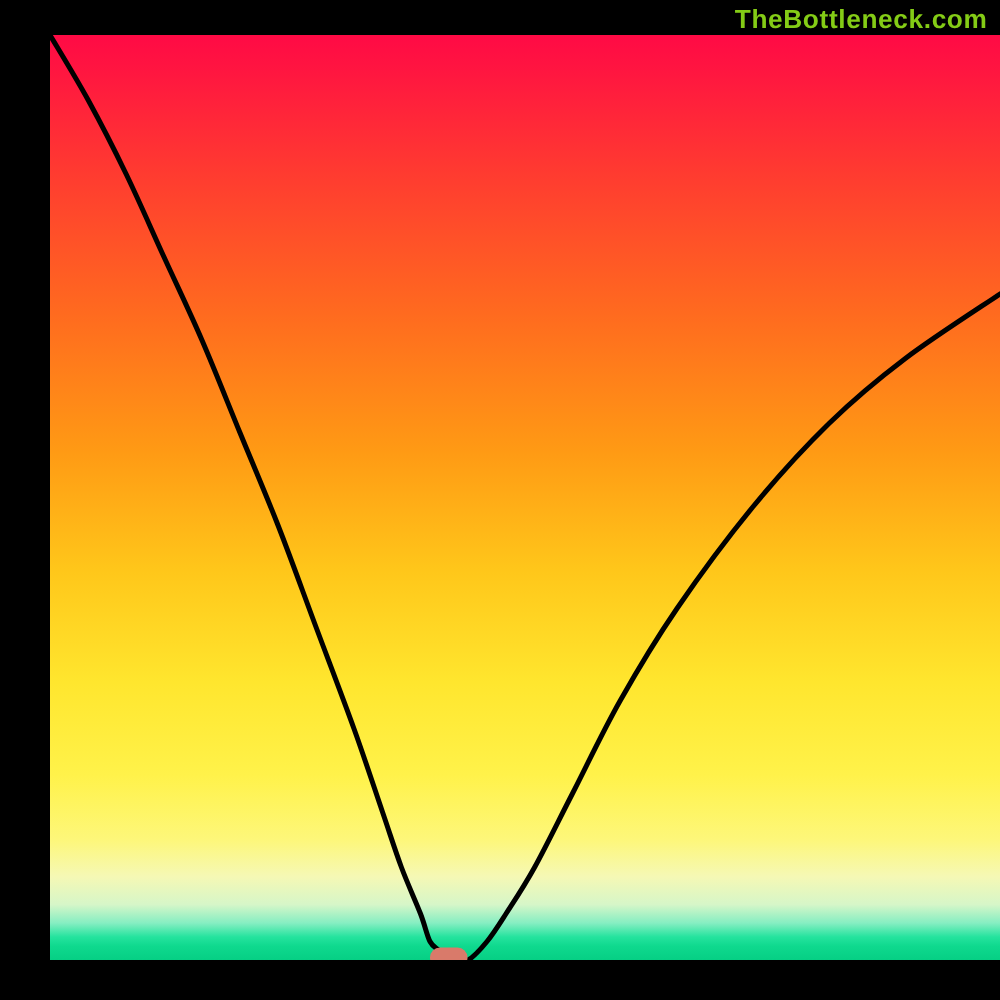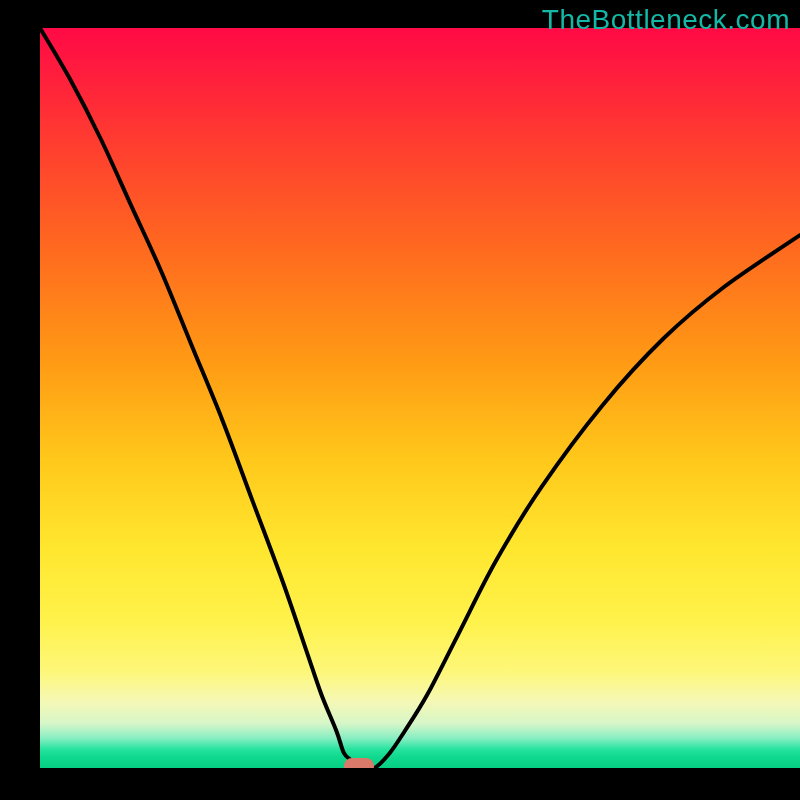--- a/index.html
+++ b/index.html
@@ -14,23 +14,23 @@
   .frame {
     position: relative;
     width: 800px;
     height: 800px;
     background: #000;
   }
   .watermark {
     position: absolute;
     top: 4px;
     right: 10px;
-    color: #14b8a6;
-    font-size: 28px;
-    font-weight: 400;
+    color: #84cc16;
+    font-size: 21px;
+    font-weight: 700;
     letter-spacing: 0.5px;
     z-index: 10;
   }
   
   .plot {
     position: absolute;
     left: 40px;
     top: 28px;
     width: 760px;
     height: 740px;

